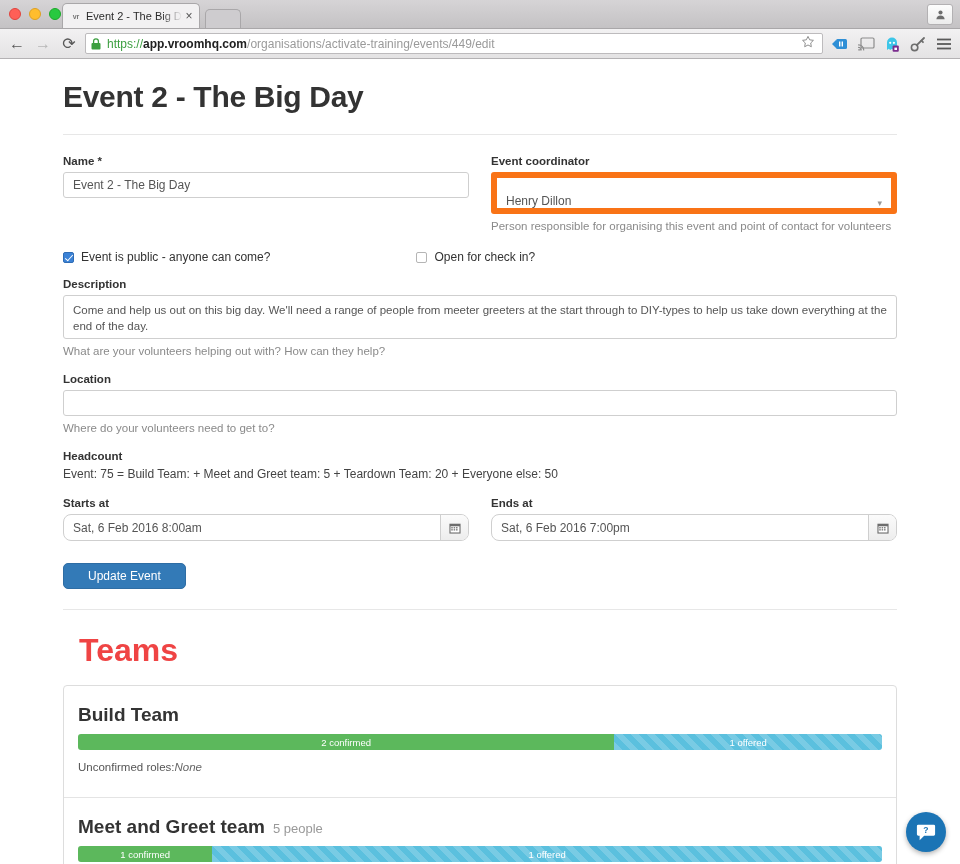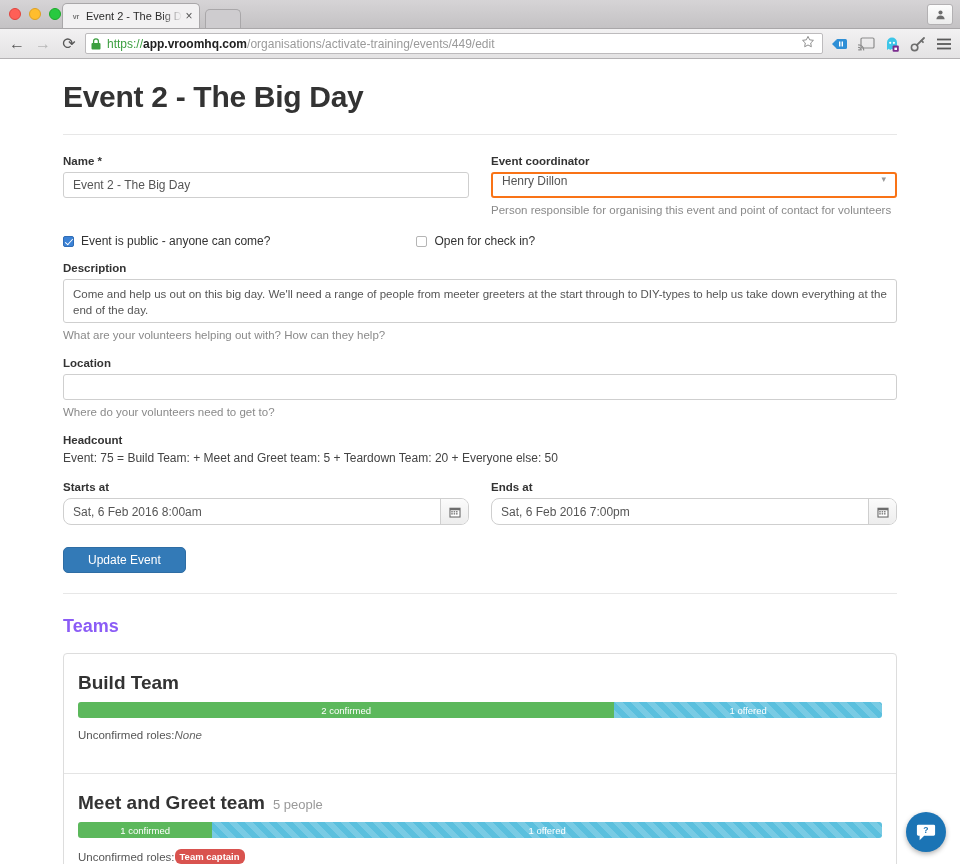--- a/index.html
+++ b/index.html
@@ -190,29 +190,29 @@
     font-size: 12px;
     color: #555;
     padding: 0 9px;
     display: flex;
     align-items: center;
     font-family: "Liberation Sans", sans-serif;
   }
   .input.empty { color: #bbb; }
   .select {
     width: 100%;
-    height: 26px;
-    border: 2px solid #f97316;
+    height: 42px;
+    border: 6px solid #f97316;
     border-radius: 3px;
     background: #fff;
     font-size: 12px;
     color: #555;
     padding: 0 9px;
     display: flex;
-    align-items: flex-start;
+    align-items: flex-end;
     justify-content: space-between;
   }
   .caret { color: #999; font-size: 9px; }
   .help-text {
     font-size: 11.5px;
     color: #8a8a8a;
     margin-top: 6px;
   }
 
   .checkbox-row {
@@ -299,33 +299,33 @@
     padding: 0 24px;
     background: #337ab7;
     border: 1px solid #2e6da4;
     border-radius: 5px;
     color: #fff;
     font-size: 12px;
     margin-top: 22px;
   }
 
   h2.teams-title {
-    font-size: 18px;
+    font-size: 32px;
     font-weight: bold;
-    color: #8b5cf6;
-    margin: 22px 0 16px 0;
+    color: #ef4444;
+    margin: 22px 0 16px 16px;
   }
 
   .panel {
     border: 1px solid #dddddd;
     border-radius: 4px;
     background: #fff;
   }
   .team-block {
-    padding: 18px 14px 32px 14px;
+    padding: 18px 14px 24px 14px;
     border-bottom: 1px solid #e4e4e4;
   }
   .team-head { display: flex; align-items: baseline; gap: 8px; margin-bottom: 8px; }
   .team-name { font-size: 19px; font-weight: bold; color: #333; }
   .team-count { font-size: 13px; color: #999; }
 
   .progress {
     width: 100%;
     height: 16px;
     border-radius: 3px;

